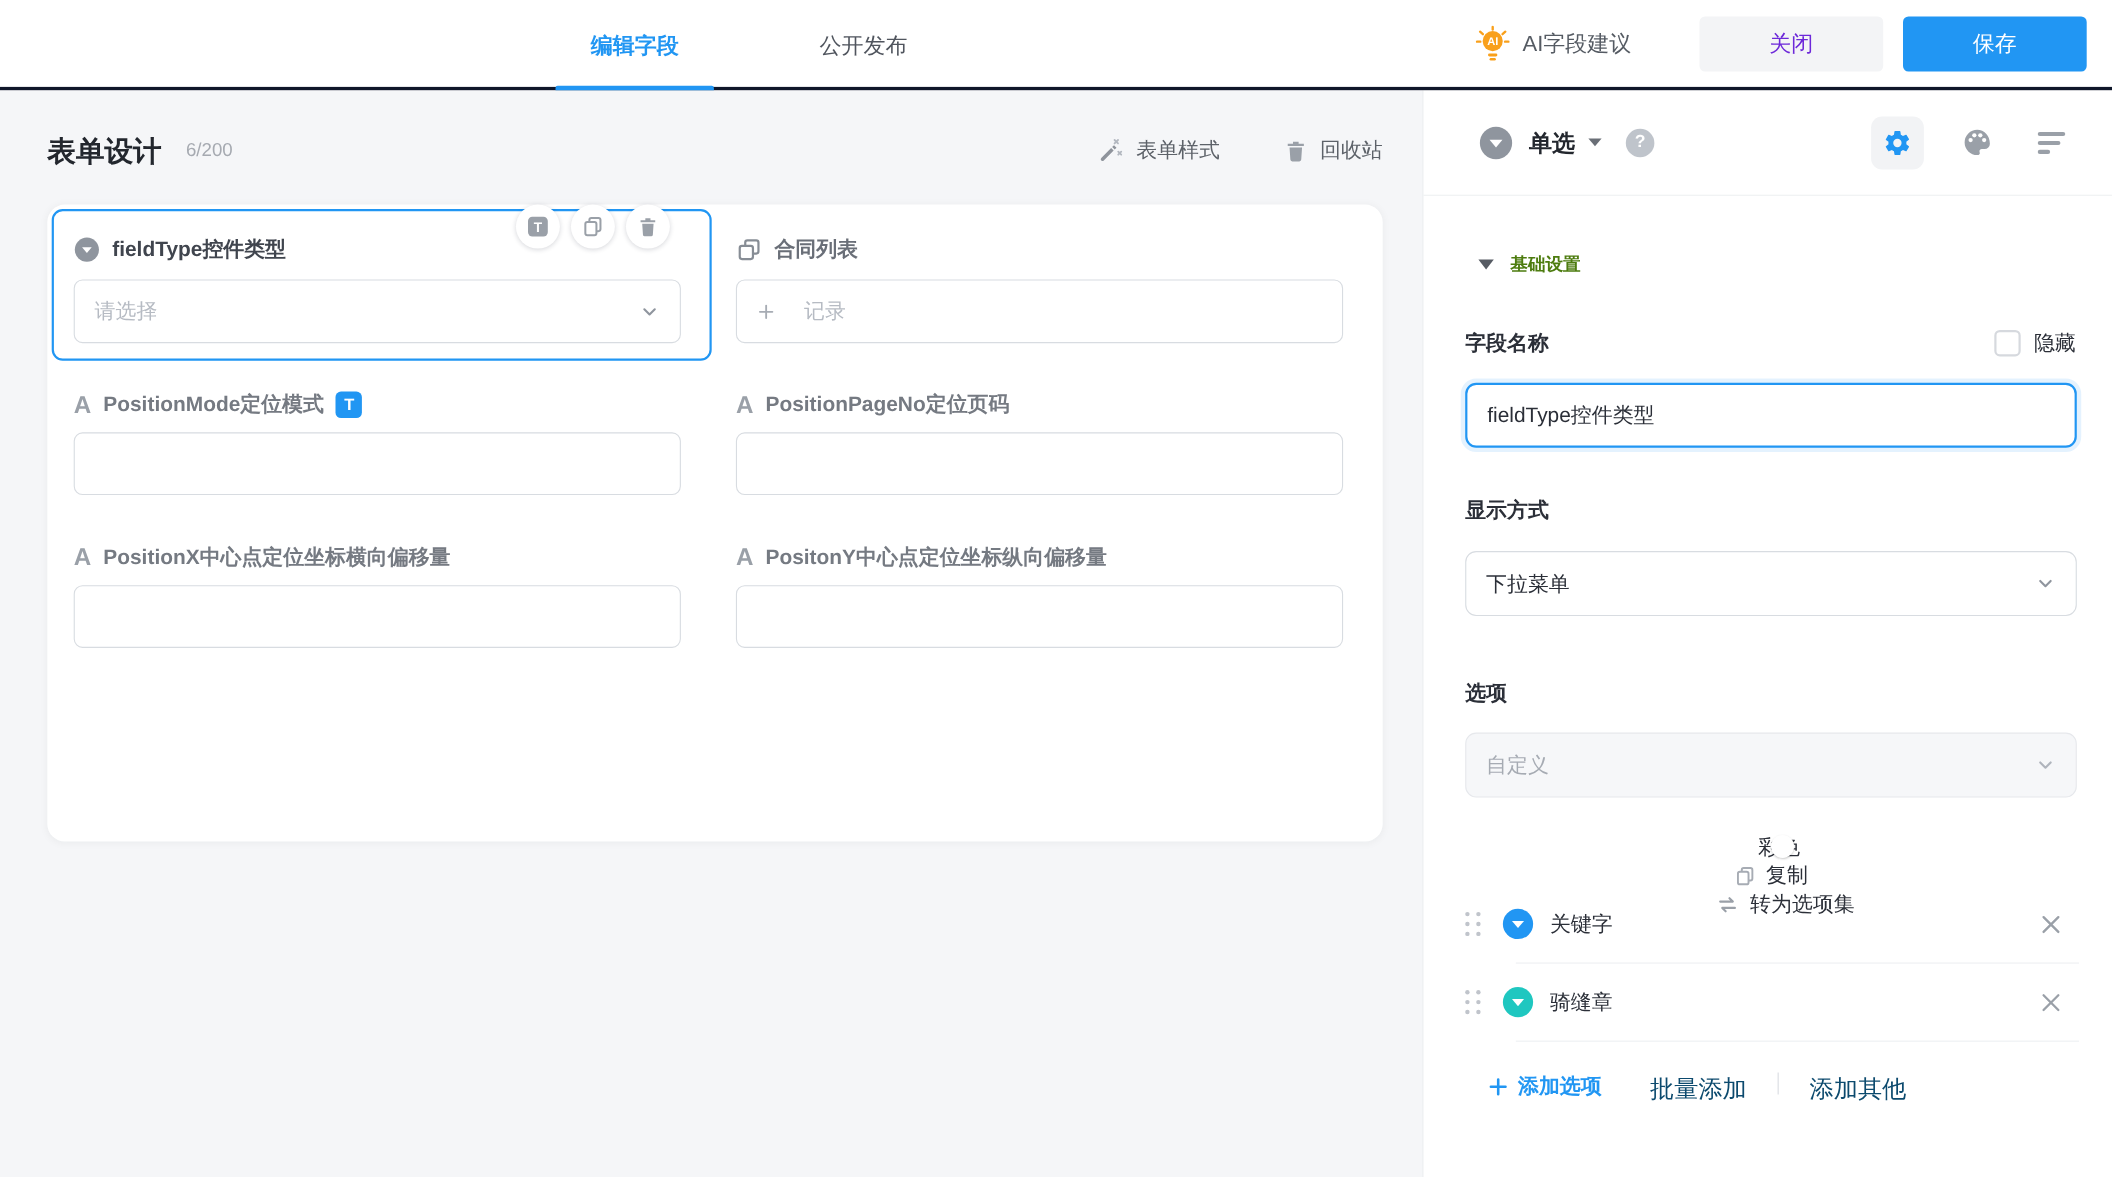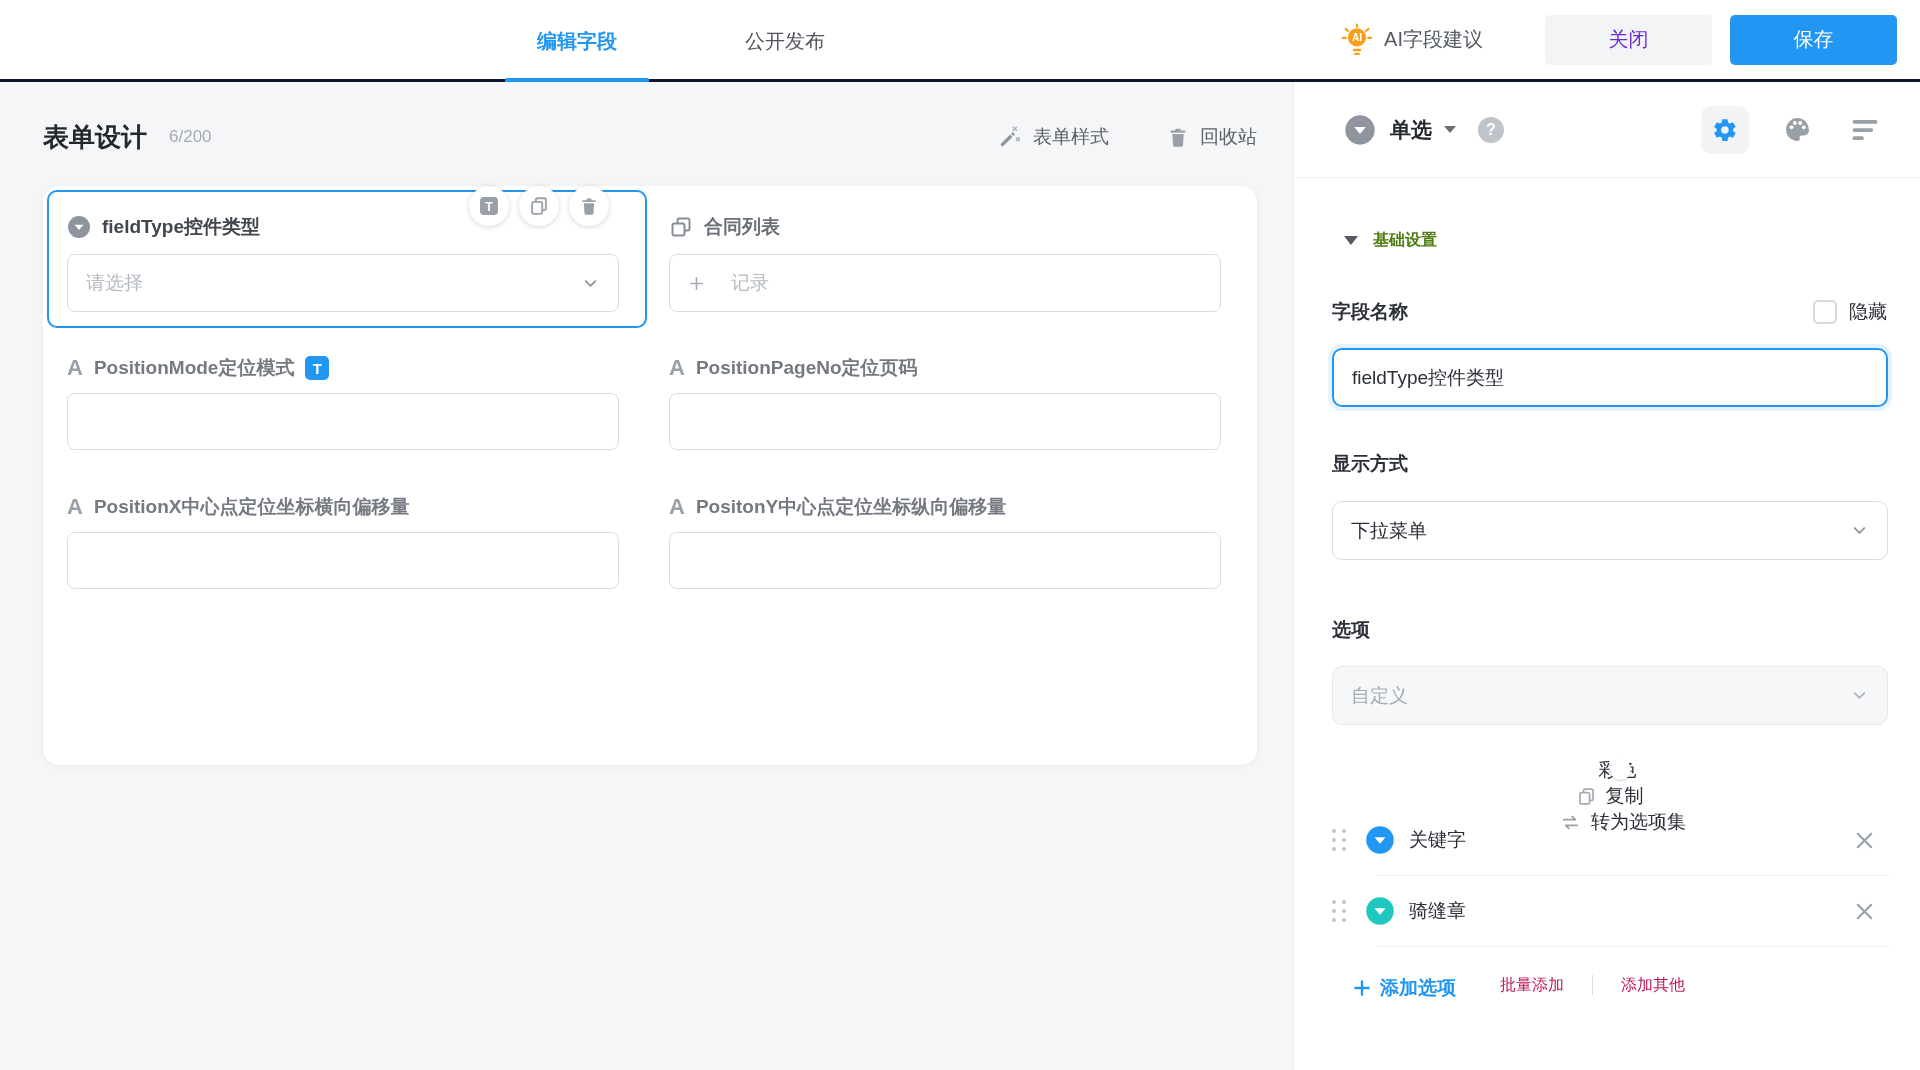--- a/index.html
+++ b/index.html
@@ -86,21 +86,21 @@
   .opt-list { margin-top:20px; }
   .opt-row { height:70px; display:flex; align-items:center; padding:0 44px 0 38px; }
   .opt-divider { height:1px; background:#edeff2; margin:0 30px 0 84px; }
   .drag { display:grid; grid-template-columns:4px 4px; gap:5px 6px; margin-right:19px; cursor:grab; }
   .drag i { width:4px; height:4px; border-radius:50%; background:#c0c4cb; }
   .opt-label { margin-left:14px; font-size:19px; color:#2b2f38; }
   .opt-close { margin-left:auto; background:none; border:none; cursor:pointer; display:flex; }
 
   .add-row { margin-top:28px; padding-left:58px; height:28px; display:flex; align-items:flex-start; }
   .add-option { display:flex; align-items:center; gap:8px; background:none; border:none; font-size:19px; color:#2196f3; cursor:pointer; font-family:inherit; font-weight:600;}
-  .add-plain { background:none; border:none; font-size:16px; color:#be185d; cursor:pointer; font-family:inherit; }
+  .add-plain { background:none; border:none; font-size:22px; color:#0c4a6e; cursor:pointer; font-family:inherit; }
   .ml44 { margin-left:44px; }
   .vdiv { width:1px; height:20px; background:#d9dce1; margin:0 28px; }
 </style>
 </head>
 <body>
 
 <header class="topbar">
   <nav class="tabs">
     <div class="tab active">
         <span>编辑字段</span>

